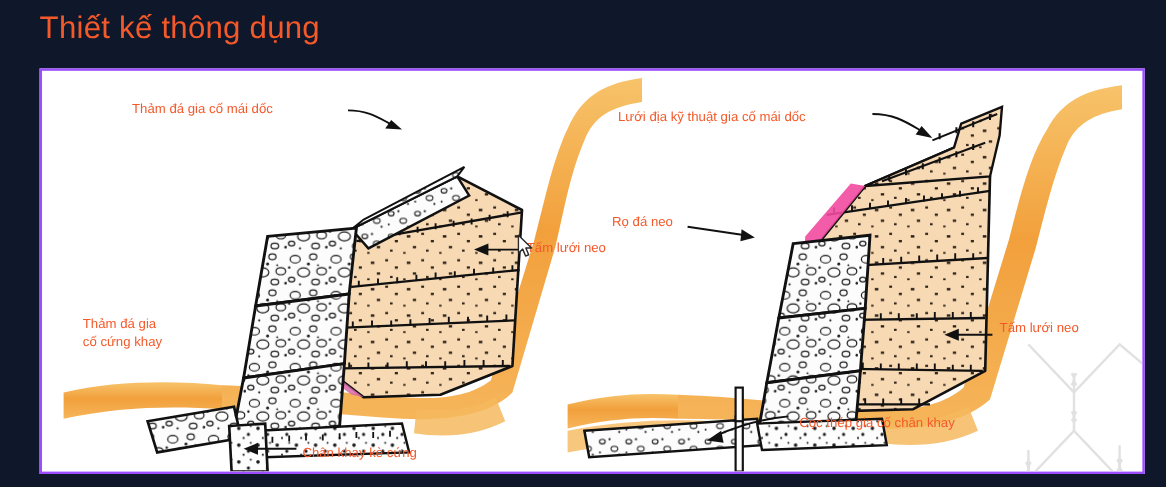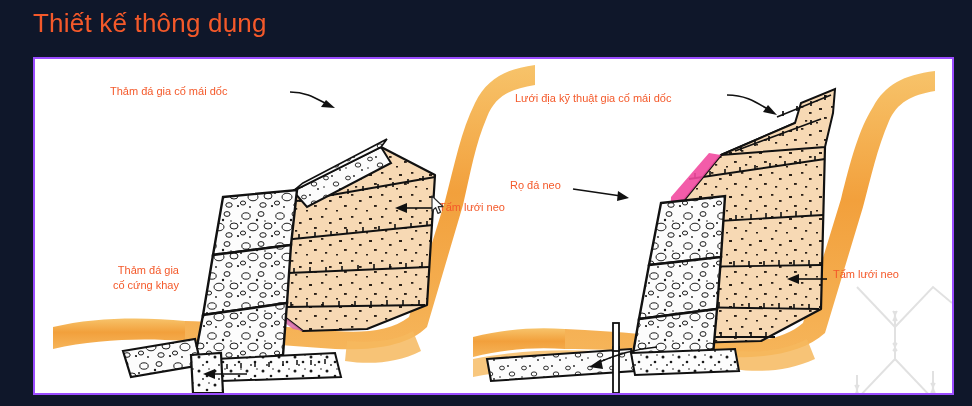--- a/index.html
+++ b/index.html
@@ -48,21 +48,21 @@
     top: 0;
   }
   .callout {
     position: absolute;
     color: #f4592a;
     font-size: 11px;
     font-family: "Liberation Sans", sans-serif;
     white-space: nowrap;
     line-height: 15px;
   }
-  .callout.two-line { white-space: normal; width: 110px; text-align: right; }
+  .callout.two-line { white-space: normal; width: 110px; }
   #cursor { position: absolute; left: 431px; top: 195px; width: 14px; height: 20px; }
 </style>
 </head>
 <body>
 
 <div id="page">
 
   <div id="page-title">Thiết kế thông dụng</div>
 
   <div id="diagram-frame">
@@ -286,27 +286,29 @@
 
     <div class="callout" style="left:75px;  top:25px;">Thảm đá gia cố mái dốc</div>
 
     <div class="callout two-line" style="left:34px; top:204px;">
       <span>Thảm đá gia</span><br>
       <span>cố cứng khay</span>
     </div>
 
     <div class="callout" style="left:404px; top:141px;">Tấm lưới neo</div>
 
+    <div class="callout" style="left:217px; top:312px;">Chân khay kè cứng</div>
 
     <div class="callout" style="left:480px; top:32px;">Lưới địa kỹ thuật gia cố mái dốc</div>
 
     <div class="callout" style="left:475px; top:119px;">Rọ đá neo</div>
 
     <div class="callout" style="left:798px; top:208px;">Tấm lưới neo</div>
 
+    <div class="callout" style="left:631px; top:287px;">Cọc thép gia cố chân khay</div>
 
   </div>
 
   <svg id="cursor" viewBox="0 0 14 20">
     <path d="M1 1 L1 16 L4.6 12.6 L7 18.4 L9.6 17.3 L7.2 11.7 L12 11.6 Z" fill="#ffffff" stroke="#2b2b2b" stroke-width="1.2" stroke-linejoin="round"></path>
   </svg>
 
 </div>
 
 </body></html>

